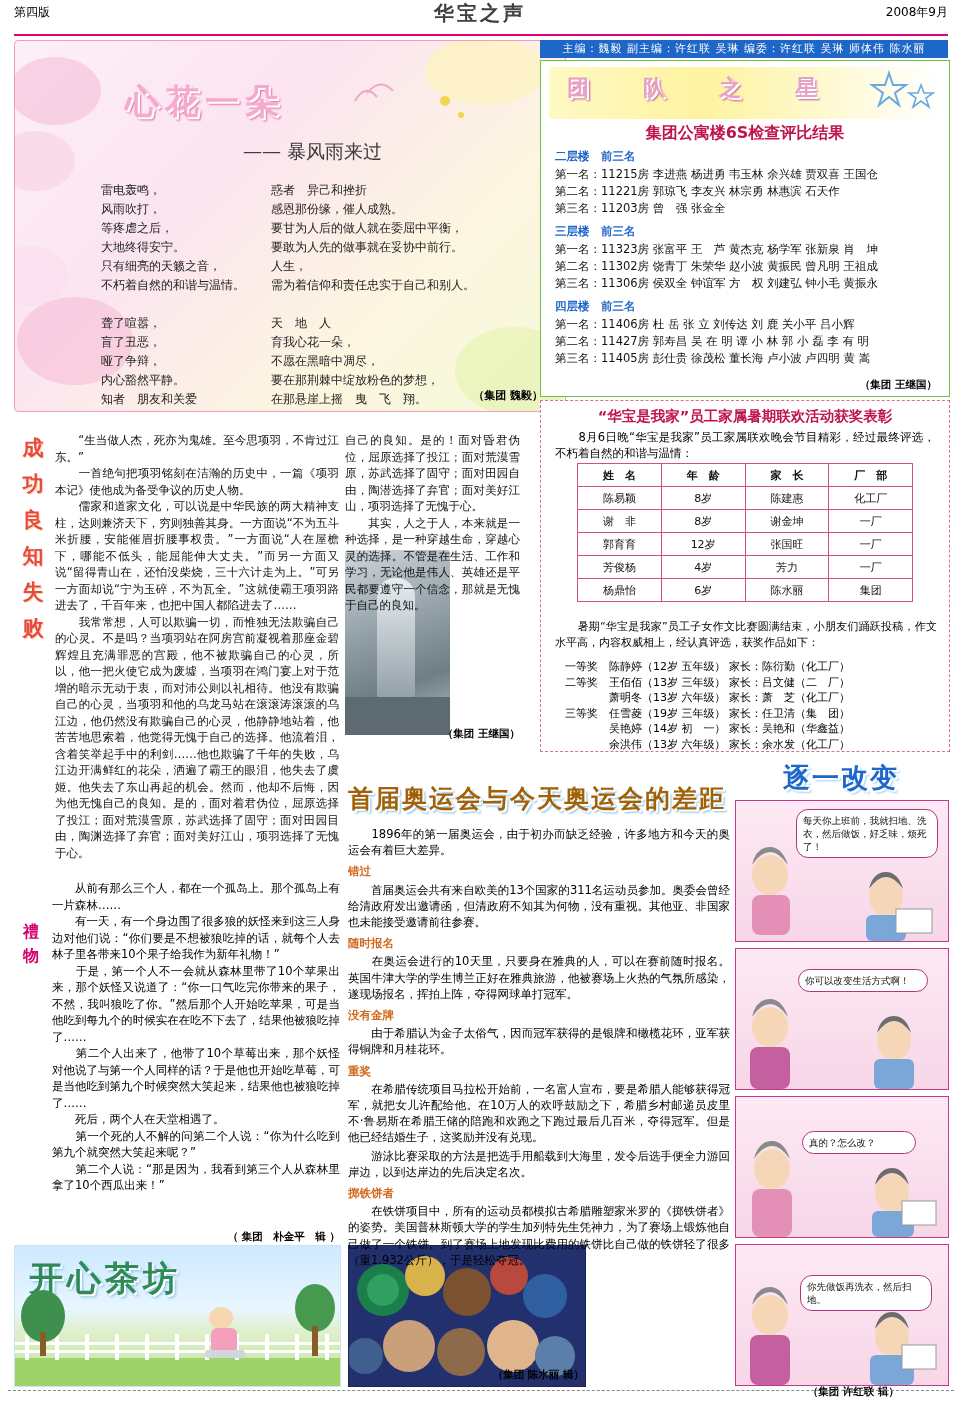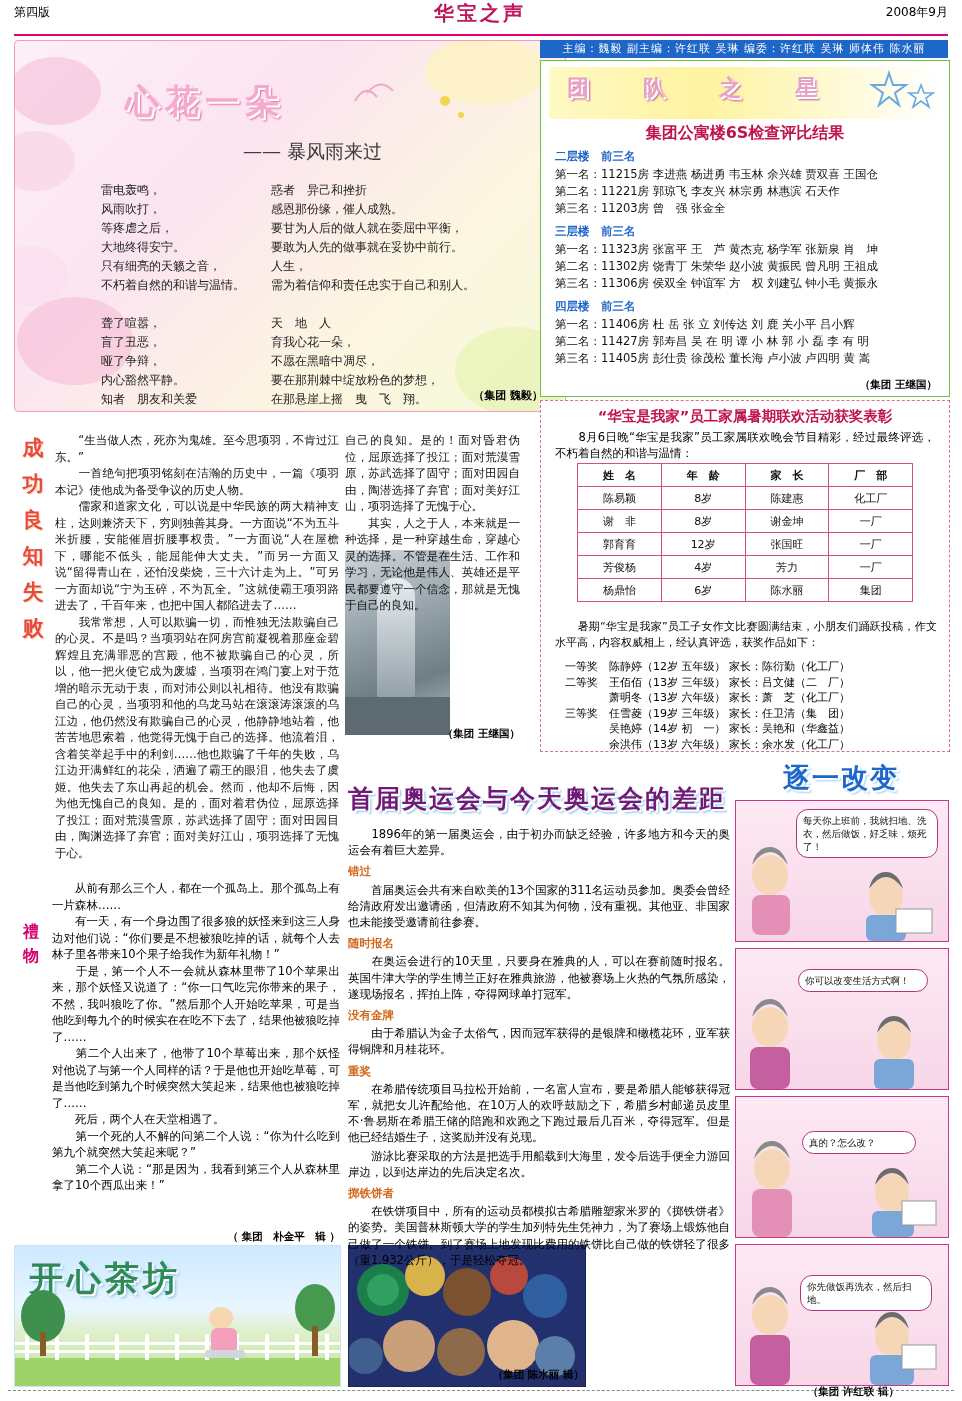--- a/index.html
+++ b/index.html
@@ -8,21 +8,21 @@
     font-family:"DejaVu Sans","Liberation Sans",sans-serif;
     font-size:11px;color:#000;position:relative;overflow:hidden;
   }
   .page{position:absolute;left:0;top:0;width:962px;height:1401px;}
 
   
   .masthead{position:absolute;left:14px;top:8px;width:934px;height:26px;
     border-bottom:2px solid #e3007f;}
   .mh-left{position:absolute;left:14px;top:4px;font-size:12px;}
   .mh-title{position:absolute;left:380px;top:0px;width:200px;text-align:center;
-    font-size:20px;font-weight:bold;color:#be185d;letter-spacing:3px;
+    font-size:20px;font-weight:bold;color:#404040;letter-spacing:3px;
     font-family:"DejaVu Serif","Liberation Serif",serif;}
   .mh-right{position:absolute;right:14px;top:4px;font-size:12px;text-align:right;width:160px;}
 
   
   .poem-box{position:absolute;left:14px;top:40px;width:510px;height:370px;
     border:1px solid #f29bc4;border-radius:4px;overflow:hidden;
     background:linear-gradient(135deg,#fdf0f6 0%,#fbe4f0 35%,#fdf6e0 70%,#f3f9d8 100%);padding-left:40px;}
   .poem-deco{position:absolute;left:0;top:0;width:100%;height:100%;pointer-events:none;}
   .poem-title{position:absolute;left:110px;top:38px;font-size:34px;font-weight:bold;
     color:#f7a8cf;letter-spacing:6px;
@@ -96,21 +96,21 @@
   .fam-p{position:absolute;left:14px;top:28px;width:380px;font-size:11.5px;line-height:16px;text-align:justify;}
   table.fam{position:absolute;left:36px;top:62px;border-collapse:collapse;width:336px;}
   table.fam td,table.fam th{border:1px solid #d14f8a;font-size:11px;text-align:center;
     padding:2px 0;height:18px;color:#111;font-weight:normal;}
   table.fam th{background:#fff;font-weight:bold;}
   .fam-p2{position:absolute;left:14px;top:218px;width:382px;font-size:11px;line-height:15.5px;text-align:justify;}
   .fam-list{position:absolute;left:24px;top:258px;width:372px;font-size:11px;line-height:15.5px;}
 
   
   .oly-title{position:absolute;left:348px;top:782px;width:390px;height:36px;}
-  .oly-title span{font-size:25px;font-weight:bold;color:#701a75;letter-spacing:2px;
+  .oly-title span{font-size:25px;font-weight:bold;color:#a16207;letter-spacing:2px;
     text-shadow:2px 2px 0 #fff,3px 3px 2px #7fbfe8;
     font-family:"DejaVu Serif","Liberation Serif",serif;}
   .oly{position:absolute;left:348px;top:826px;width:382px;font-size:11.5px;line-height:16.2px;text-align:justify;}
   .oly h4{margin:5px 0 2px 0;font-size:11.5px;color:#d2691e;font-weight:bold;}
   .oly p{margin:0 0 2px 0;}
   .oly-sign{position:absolute;left:348px;top:1368px;width:236px;text-align:right;font-size:10.5px;font-weight:bold;}
 
   
   .comic{position:absolute;left:735px;top:760px;width:184px;height:625px;}
   .comic-title{position:absolute;left:0;top:0;width:212px;text-align:center;

